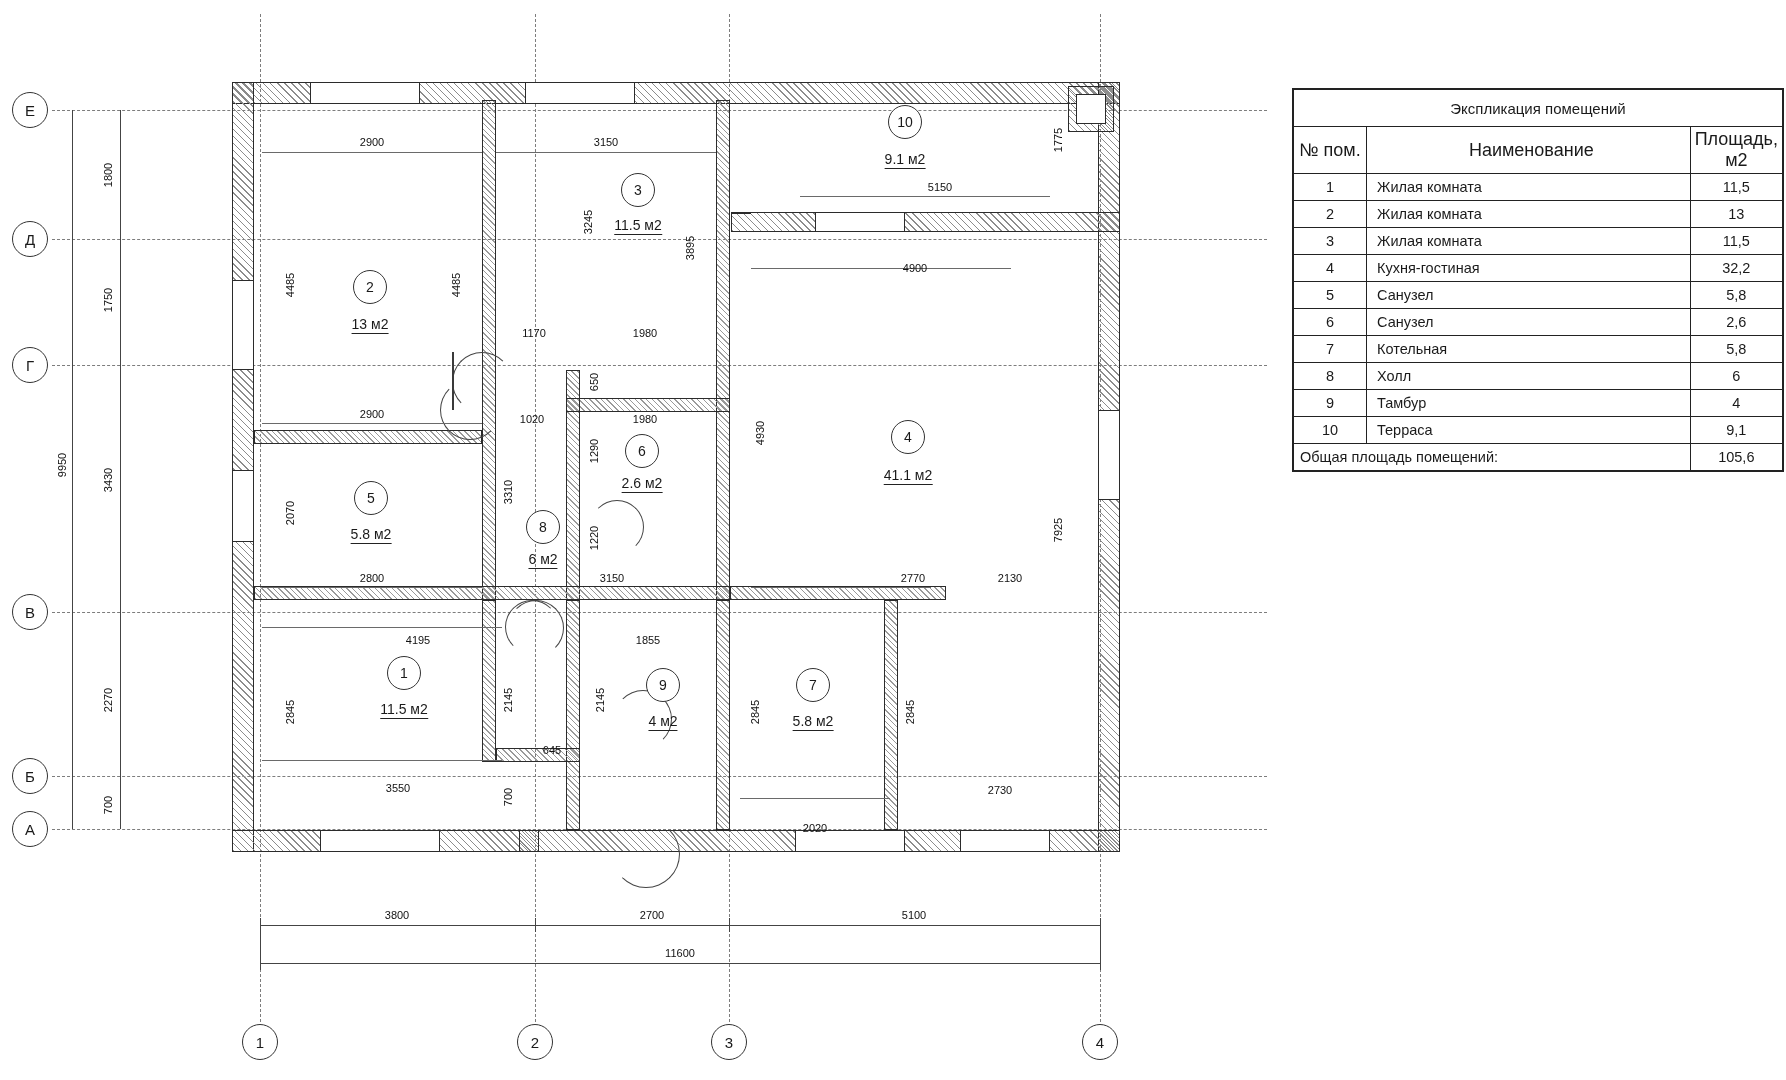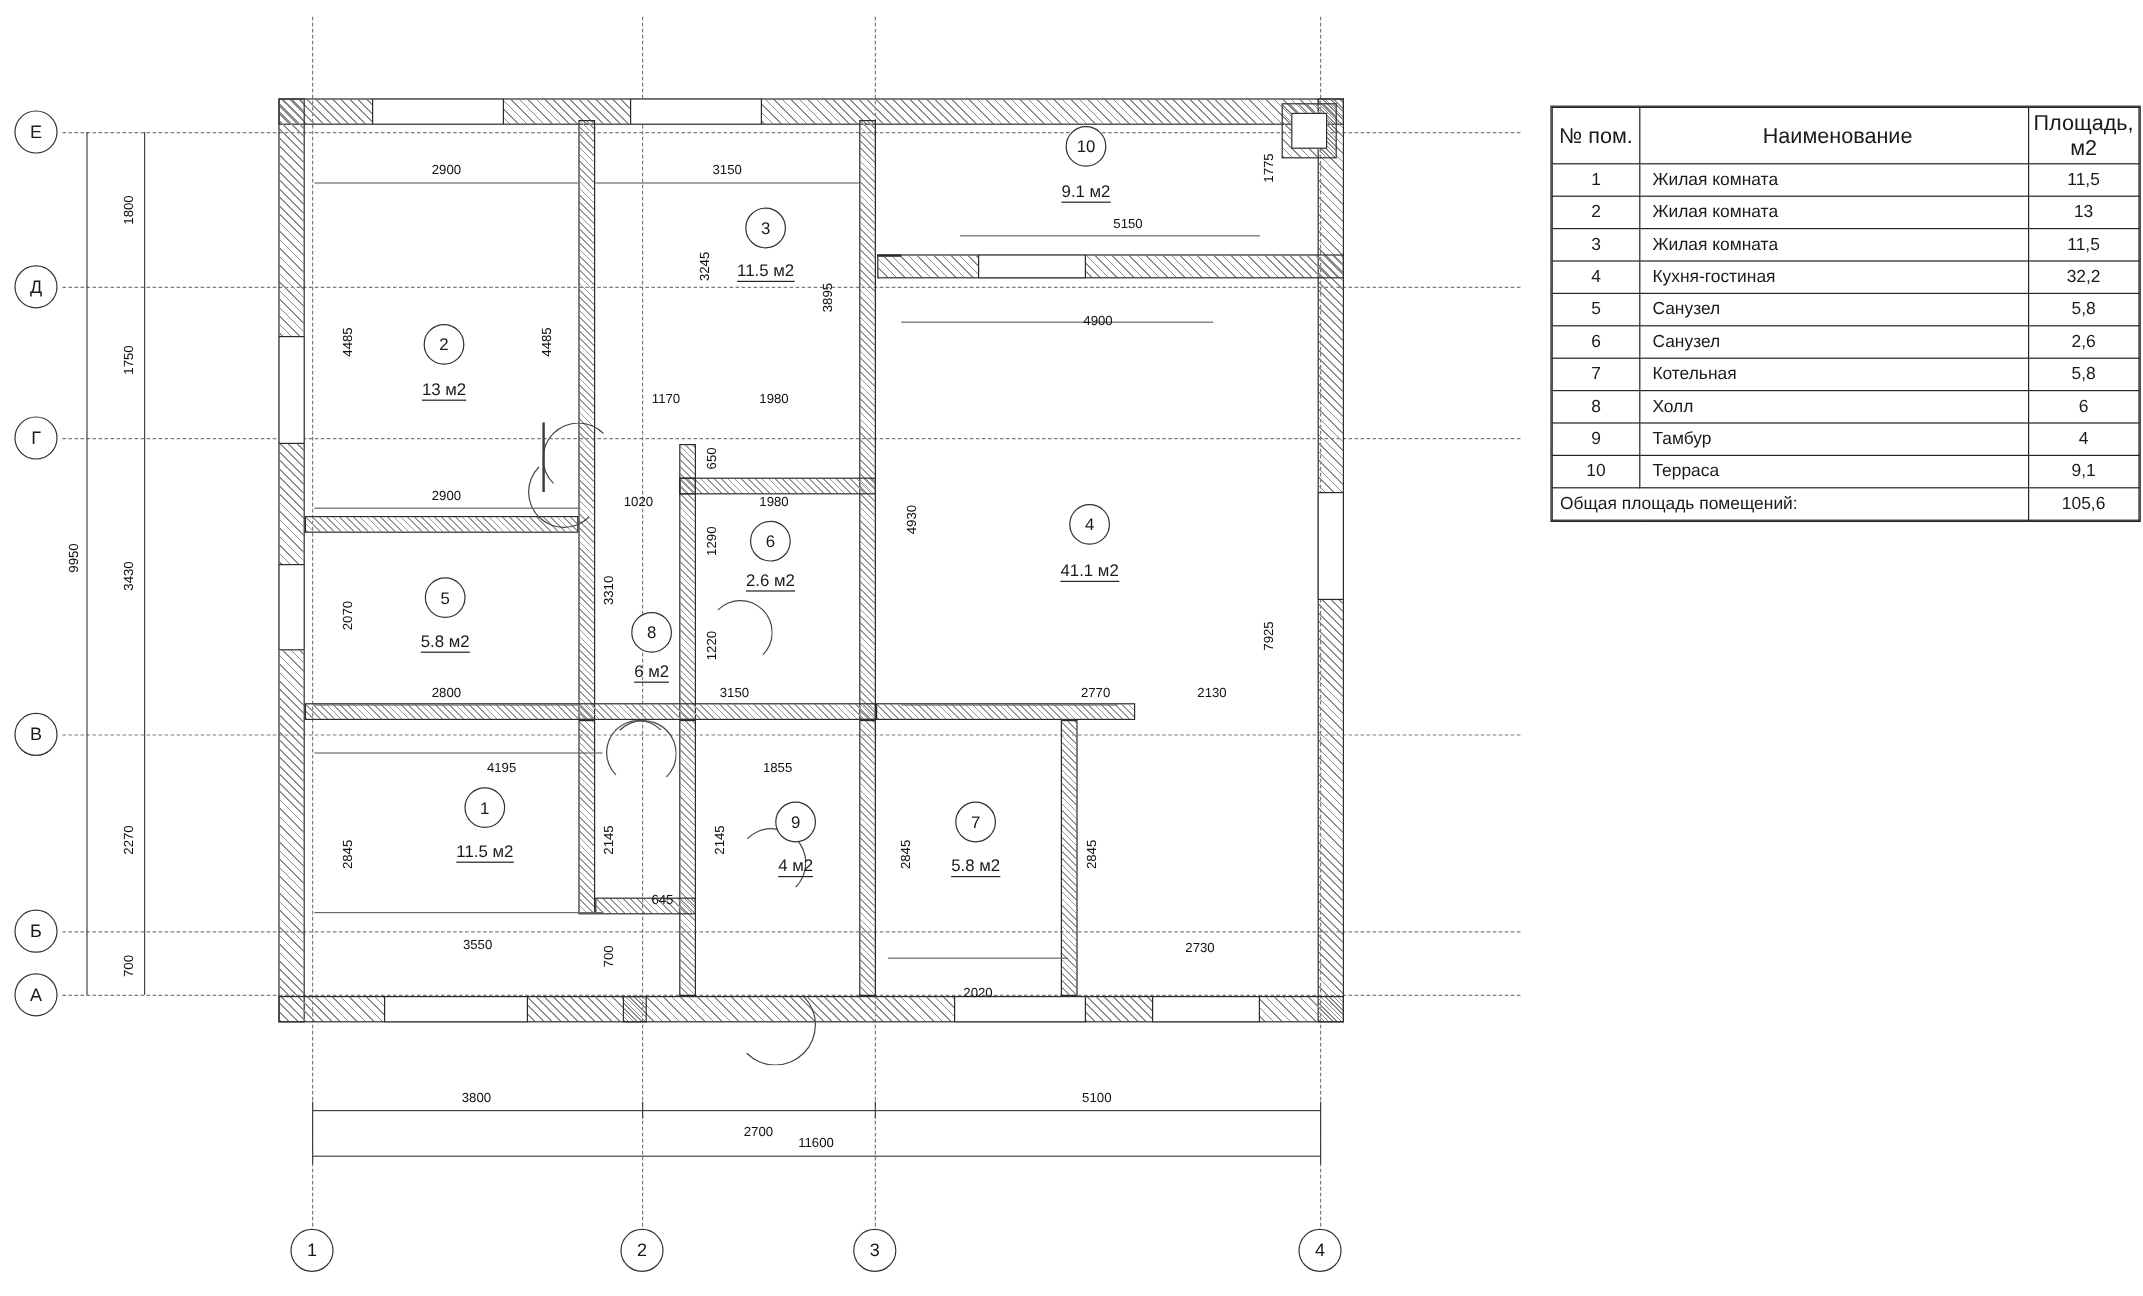--- a/index.html
+++ b/index.html
@@ -175,21 +175,21 @@
   <div class="vt" style="left:1058px;top:140px;">1775</div>
 
   <div class="thinh" style="left:751px;top:268px;width:260px;"></div>
   <div class="ht" style="left:915px;top:268px;">4900</div>
 
   <div class="vt" style="left:588px;top:222px;">3245</div>
   <div class="vt" style="left:690px;top:248px;">3895</div>
   <div class="vt" style="left:290px;top:285px;">4485</div>
   <div class="vt" style="left:456px;top:285px;">4485</div>
 
-  <div class="ht" style="left:555px;top:333px;">1170</div>
+  <div class="ht" style="left:534px;top:333px;">1170</div>
   <div class="ht" style="left:645px;top:333px;">1980</div>
   <div class="vt" style="left:594px;top:382px;">650</div>
   <div class="ht" style="left:645px;top:419px;">1980</div>
   <div class="vt" style="left:594px;top:451px;">1290</div>
 
   <div class="thinh" style="left:262px;top:423px;width:220px;"></div>
   <div class="ht" style="left:372px;top:414px;">2900</div>
   <div class="ht" style="left:532px;top:419px;">1020</div>
 
   <div class="vt" style="left:760px;top:433px;">4930</div>
@@ -230,32 +230,35 @@
   <div class="vt" style="left:108px;top:175px;">1800</div>
   <div class="vt" style="left:108px;top:300px;">1750</div>
   <div class="vt" style="left:108px;top:700px;">2270</div>
   <div class="vt" style="left:108px;top:805px;">700</div>
   <div class="vt" style="left:108px;top:480px;">3430</div>
   <div class="vt" style="left:62px;top:465px;">9950</div>
 
   <div class="dimh" style="left:260px;top:925px;width:840px;"></div>
   <div class="dimh" style="left:260px;top:963px;width:840px;"></div>
   <div class="ht" style="left:397px;top:915px;">3800</div>
-  <div class="ht" style="left:632px;top:915px;margin-top:29px;">2700</div>
+  <div class="ht" style="left:652px;top:915px;">2700</div>
   <div class="ht" style="left:914px;top:915px;">5100</div>
   <div class="ht" style="left:680px;top:953px;">11600</div>
 
   <div class="dimv" style="left:260px;top:918px;height:52px;"></div>
   <div class="dimv" style="left:535px;top:918px;height:14px;"></div>
   <div class="dimv" style="left:729px;top:918px;height:14px;"></div>
   <div class="dimv" style="left:1100px;top:918px;height:52px;"></div>
 
   <div class="tbl">
     <table>
       <tbody>
+          <tr>
+            <td class="title" colspan="3">Экспликация помещений</td>
+          </tr>
       <tr>
         <td class="hd cnum">№ пом.</td>
         <td class="hd cname" style="text-align:center">Наименование</td>
         <td class="hd carea">Площадь, м2</td>
       </tr>
       <tr>
         <td class="cnum">1</td>
         <td class="cname">Жилая комната</td>
         <td class="carea">11,5</td>
       </tr>

